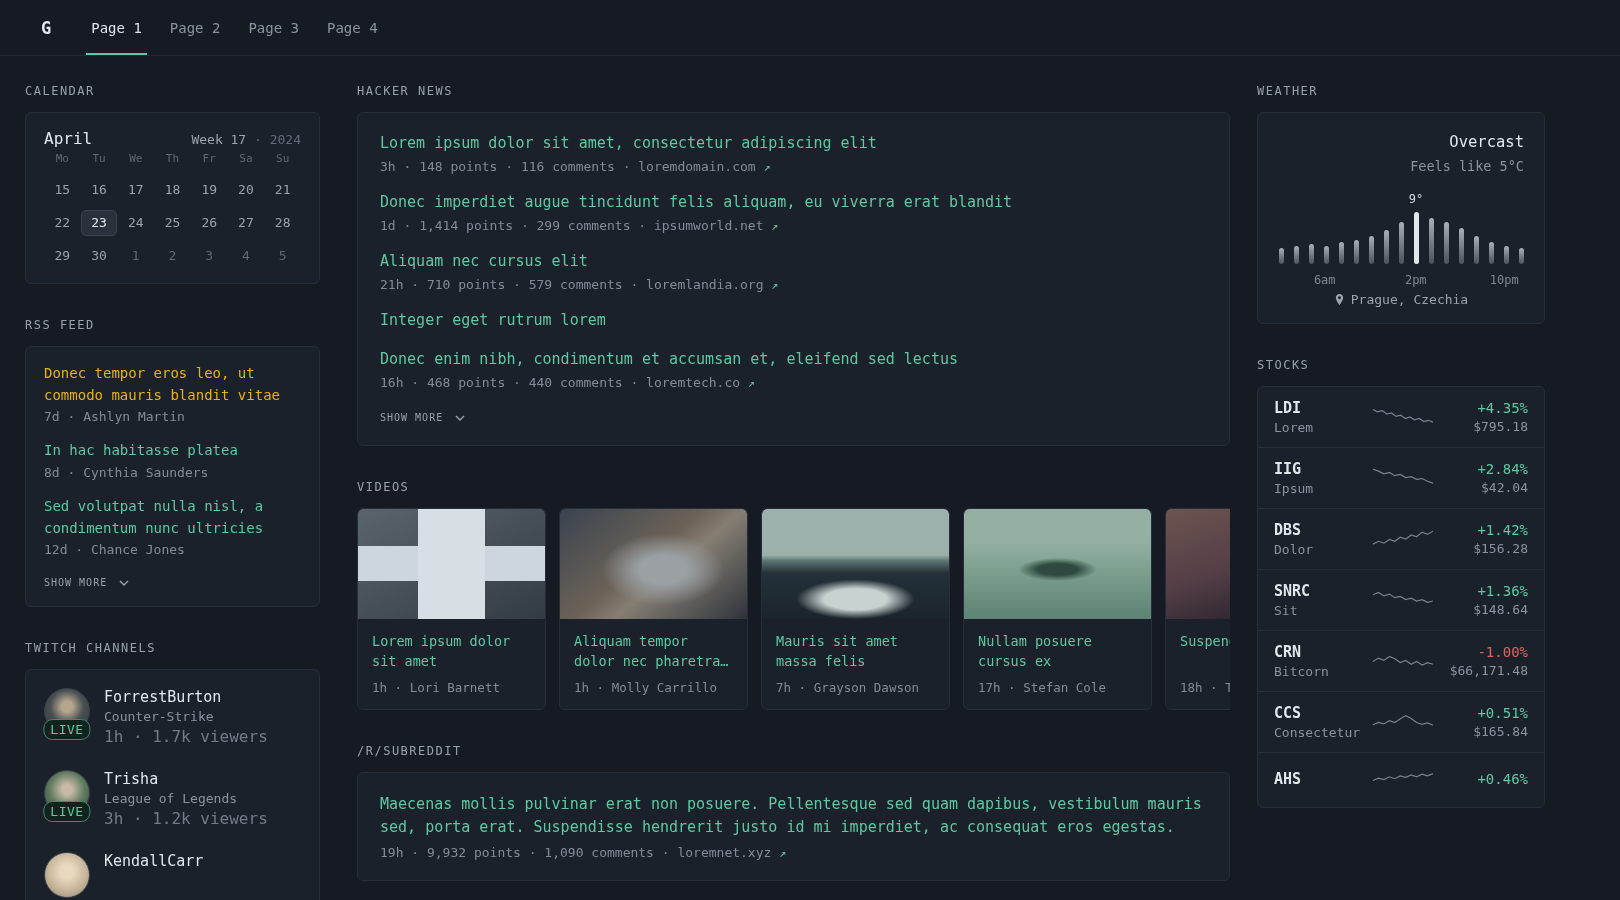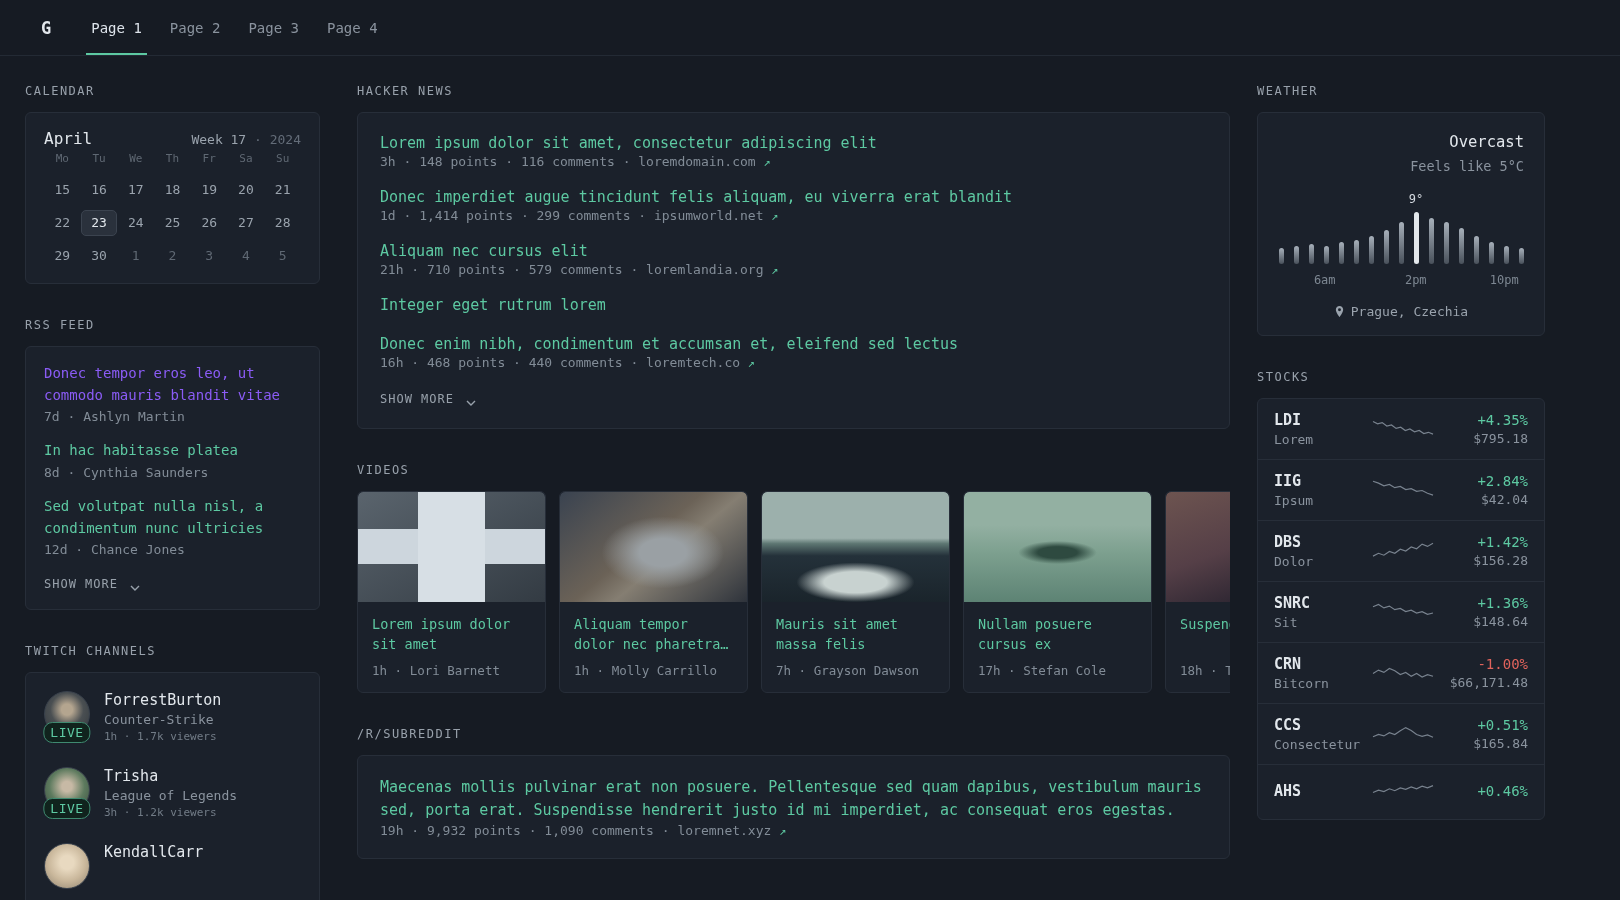--- a/index.html
+++ b/index.html
@@ -40,44 +40,44 @@
   .cal-grid{display:grid;grid-template-columns:repeat(7,1fr);row-gap:7px;text-align:center}
   .cal-dow{font-size:11px;color:#5f6873;padding-bottom:5px}
   .cal-day{font-size:13px;color:#9aa3ad;height:26px;line-height:26px;border-radius:5px}
   .cal-day.selected{background:#2a313c;border:1px solid #3b434f;color:var(--bright);line-height:24px}
   .cal-day.next{color:#5f6873}
 
   
   .rss-card{padding:16px 18px 8px}
   .rss-item{margin-bottom:16px}
   .rss-title{color:var(--accent);font-size:14px;line-height:1.55}
-  .rss-title.visited{color:#8b5cf6}
+  .rss-title.visited{color:#eab308}
   .rss-meta{color:#828c97;font-size:13px;margin-top:3px}
-  .show-more{display:inline-flex;align-items:flex-end;gap:12px;color:#98a1ab;font-size:12px;letter-spacing:1px;padding:4px 0 10px}
+  .show-more{display:inline-flex;align-items:center;gap:12px;color:#98a1ab;font-size:10px;letter-spacing:1px;padding:4px 0 10px}
   .chevron{stroke:currentColor;fill:none;stroke-width:1.4}
 
   
   .tw-card{padding:18px 18px 10px}
   .tw-row{display:flex;margin-bottom:24px}
   .tw-avatar{width:46px;height:46px;border-radius:50%;flex:0 0 auto;position:relative;border:1px solid #39414c}
   .avatar-1{background:radial-gradient(circle at 50% 40%,#b4a58f 0 16%,#4a4f52 48%,#2f353b 100%)}
   .avatar-2{background:radial-gradient(circle at 50% 42%,#c7b9a5 0 15%,#5d7a5e 52%,#37473c 100%)}
   .avatar-3{background:radial-gradient(circle at 50% 42%,#e8d9c0 0 20%,#c9b79b 55%,#8e8270 100%)}
   .tw-live{position:absolute;left:50%;transform:translateX(-50%);bottom:-7px;background:#10231d;border:1px solid #3f8a70;color:var(--accent);font-size:13px;letter-spacing:.5px;padding:2px 6px;border-radius:9px;white-space:nowrap}
   .tw-live:empty{display:none}
   .tw-info{margin-left:14px;min-width:0}
   .tw-name{font-size:15px;color:var(--bright)}
   .tw-cat{font-size:13px;color:var(--muted);margin-top:3px}
-  .tw-meta{font-size:11px;color:#727c87;margin-top:3px}
+  .tw-meta{font-size:16px;color:#727c87;margin-top:3px}
 
   
   .hn-card{padding:20px 22px 12px}
   .hn-item{margin-bottom:18px}
   .hn-title{color:var(--accent);font-size:15px;line-height:1.4}
-  .hn-meta{color:#828c97;font-size:13px;}
+  .hn-meta{color:#828c97;font-size:13px;margin-top:5px}
   .hn-domain{color:#828c97}
   .hn-arrow{color:var(--accent);font-size:12px}
   .sub-card{padding:20px 22px}
   .sub-title{color:var(--accent);font-size:15px;line-height:1.55}
 
   
   .video-row{display:flex;gap:13px;overflow:hidden}
   .video-card{width:189px;flex:0 0 189px;overflow:hidden}
   .thumb{height:110px;border-radius:5px 5px 0 0}
   .thumb-1{background:linear-gradient(#d7dfe5,#d7dfe5) 50% 50%/36% 100% no-repeat,
@@ -98,21 +98,21 @@
   .weather-card{padding:20px 20px 16px;text-align:right}
   .w-cond{font-size:15.5px;color:var(--bright)}
   .w-feels{font-size:13.5px;color:var(--muted);margin-top:7px}
   .w-chart{display:flex;align-items:flex-end;justify-content:center;gap:10px;height:56px;margin-top:34px}
   .wbar{width:5px;border-radius:3px;background:linear-gradient(180deg,#a7b0ba,#49515b);position:relative}
   .wbar.hi{background:#e3e8ec}
   .w-peak{position:absolute;bottom:calc(100% + 6px);left:50%;transform:translateX(-50%);font-size:12px;color:#d6dbe1;white-space:nowrap}
   .w-times{position:relative;height:15px;margin-top:9px;font-size:12px;color:#7d8792}
   .w-time{position:absolute;transform:translateX(-50%)}
   .w-time.t0{left:19%}.w-time.t1{left:56%}.w-time.t2{left:92%}
-  .w-loc{display:flex;align-items:center;justify-content:center;gap:6px;margin-top:16px;color:#9aa3ad;font-size:13px}
+  .w-loc{display:flex;align-items:center;justify-content:center;gap:6px;margin-top:4px;color:#9aa3ad;font-size:13px}
   .pin{fill:currentColor;color:#9aa3ad}
 
   
   .stock-row{display:flex;align-items:center;padding:12px 16px;border-top:1px solid var(--border)}
   .stock-row:first-child{border-top:none}
   .stock-left{width:96px;min-width:0}
   .stock-sym{font-size:15px;font-weight:bold;color:var(--bright)}
   .stock-name{font-size:13px;color:var(--muted);margin-top:3px;white-space:nowrap}
   .stock-spark{flex:1;display:flex;justify-content:center}
   .spark{width:64px;height:30px}

